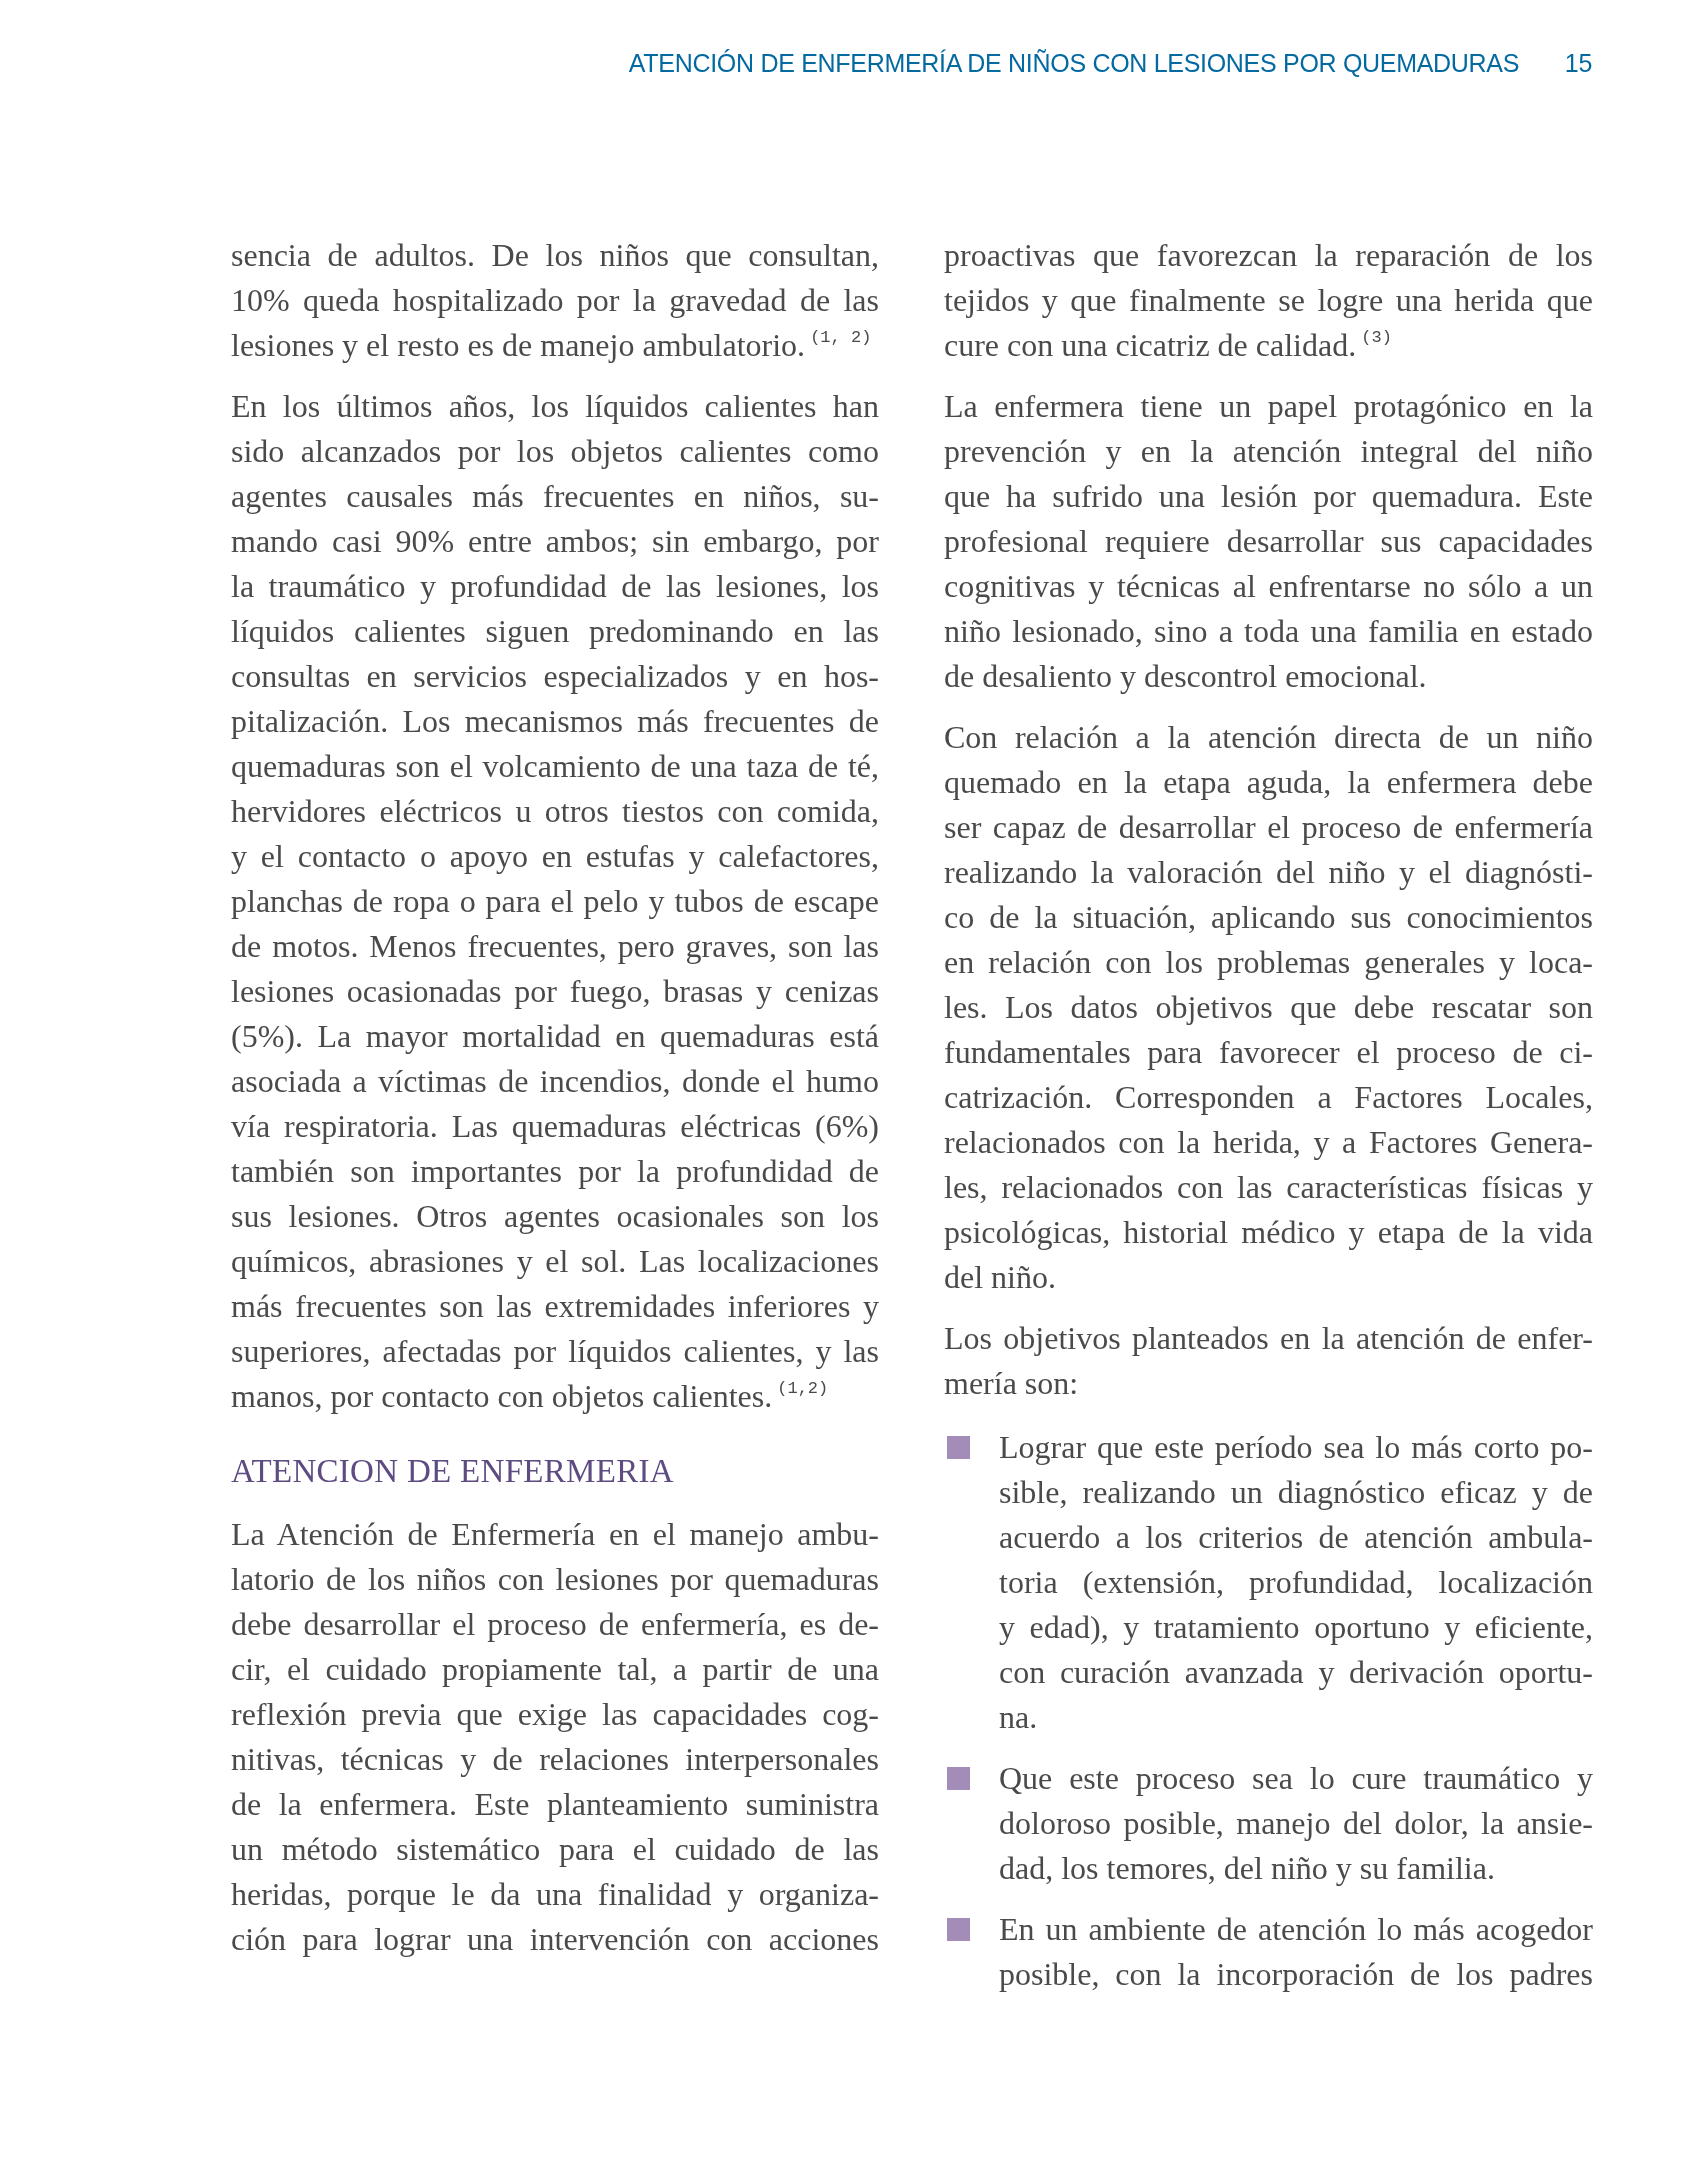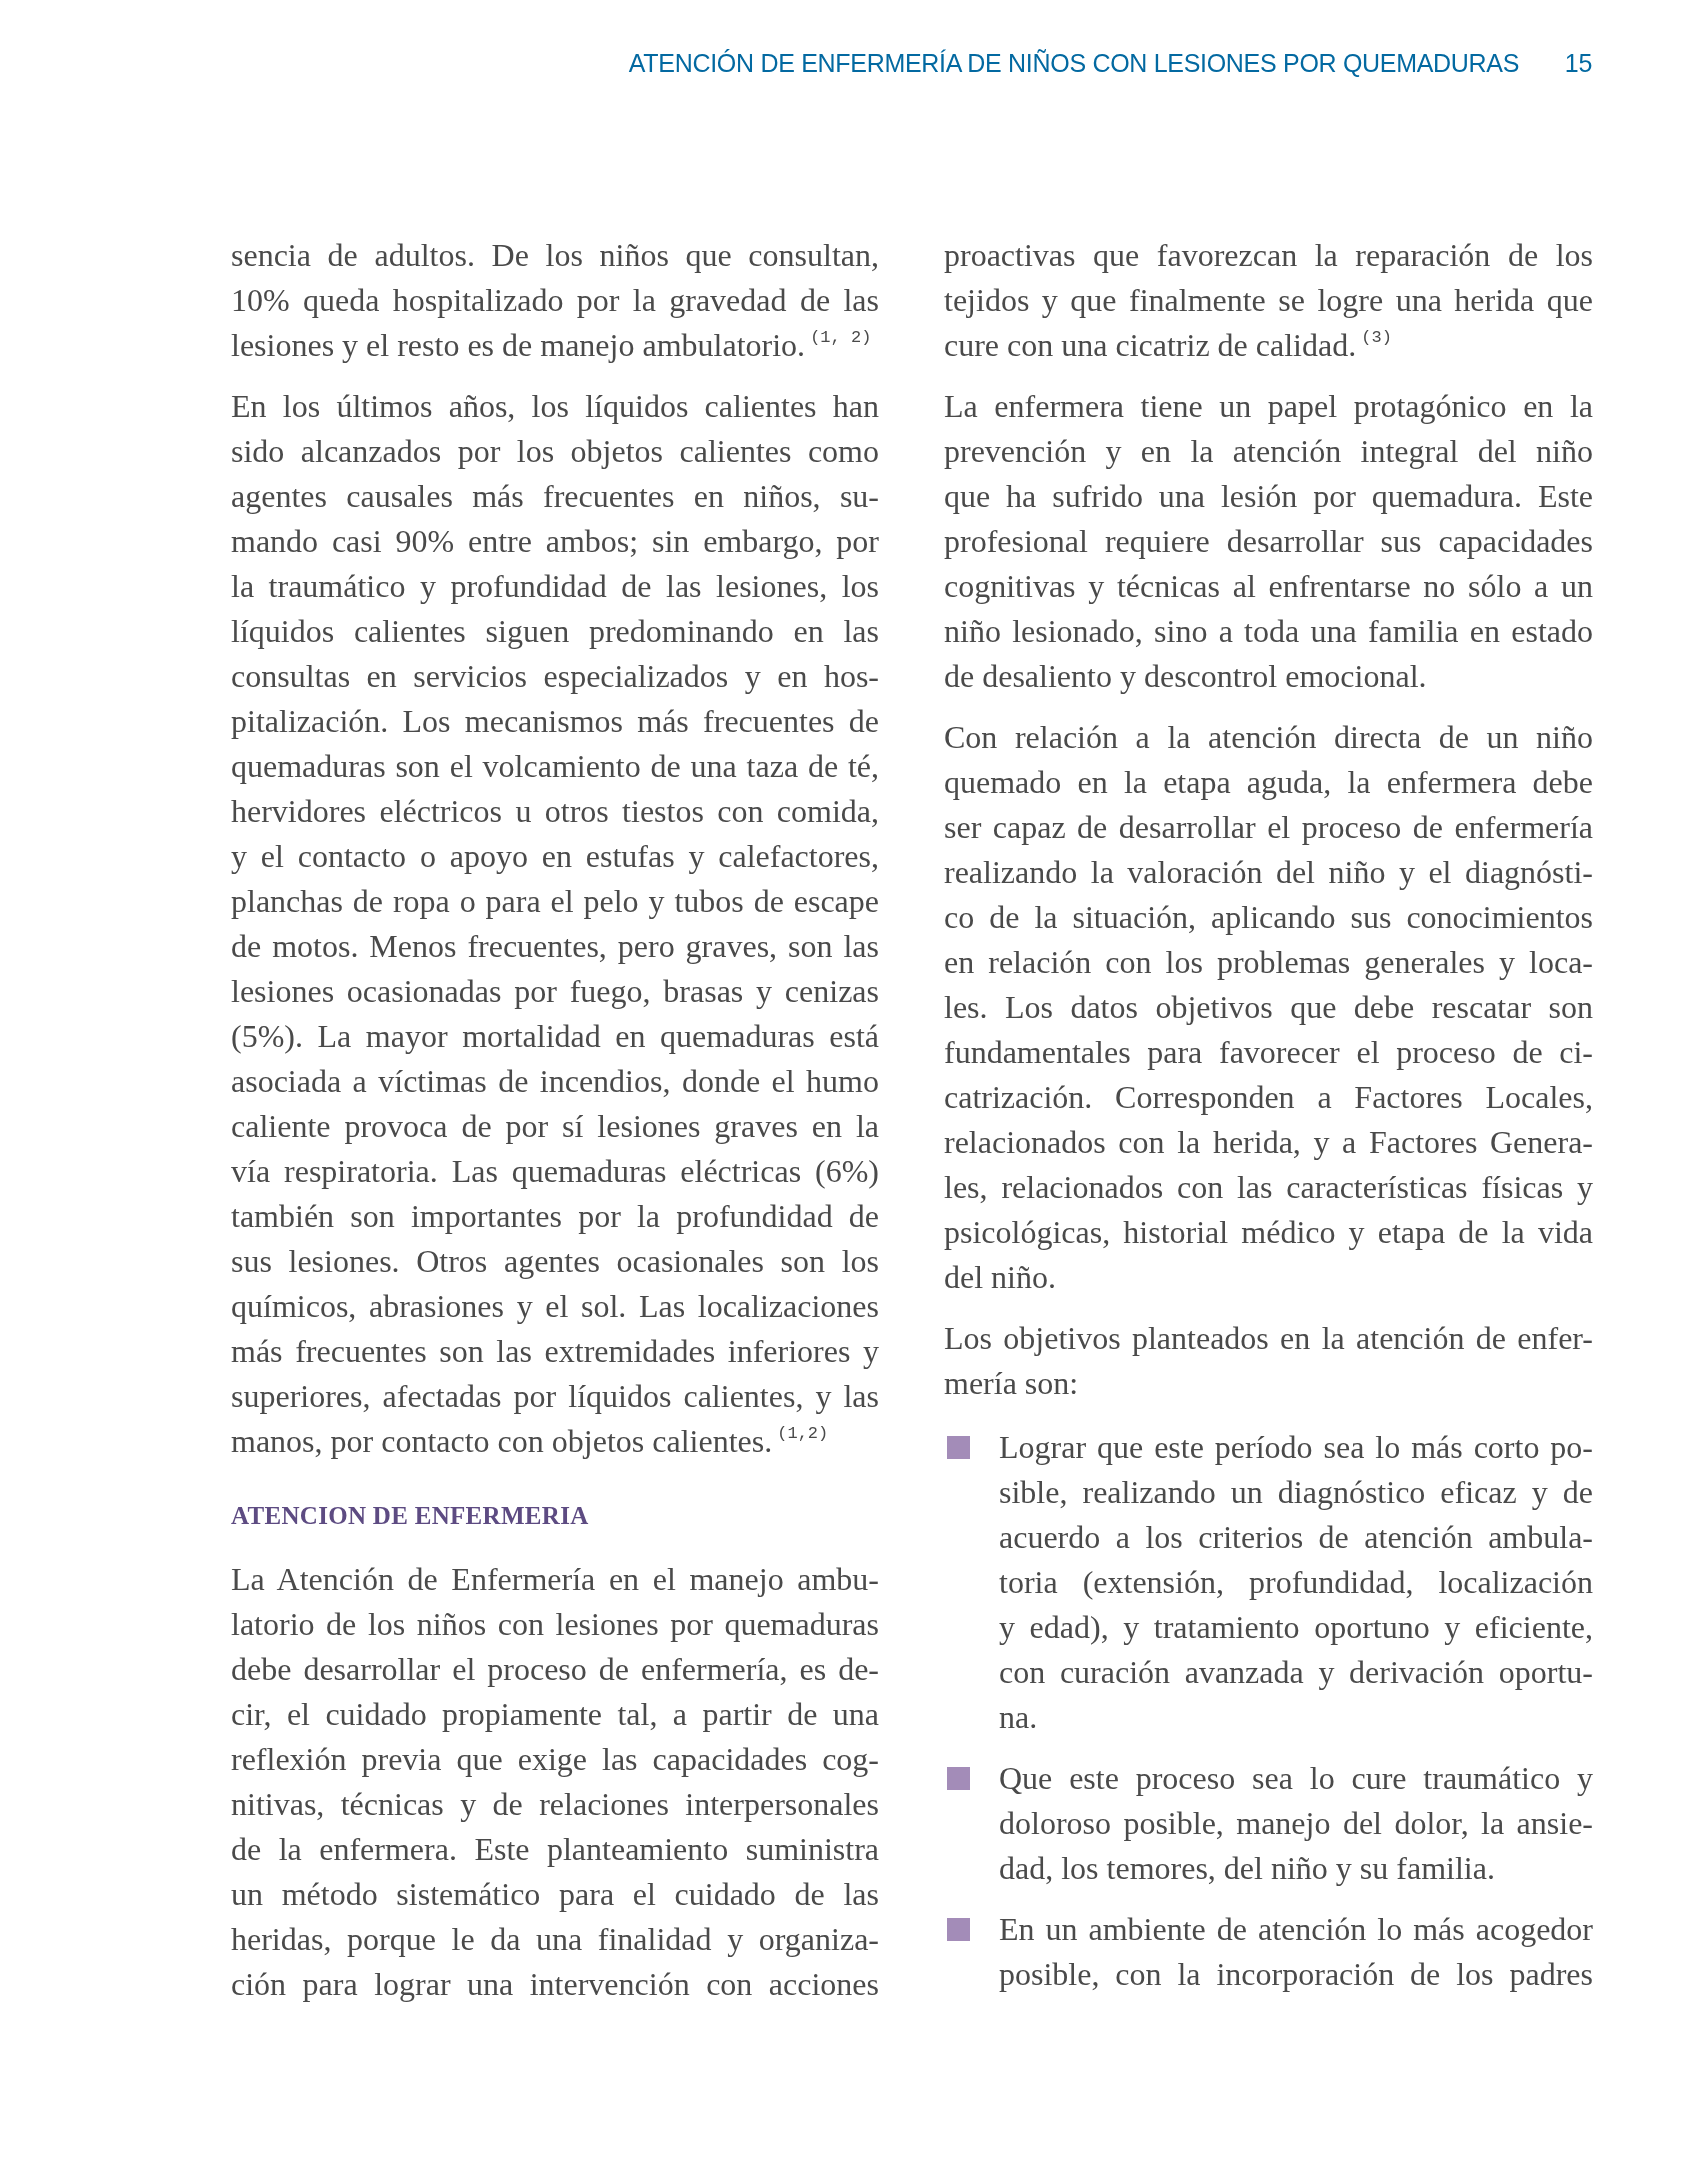--- a/index.html
+++ b/index.html
@@ -17,22 +17,22 @@
     font-size: 32px; line-height: 45px; color: #4a4a4a;
   }
   .col.left { left: 231px; width: 648px; }
   .col.right { left: 944px; width: 649px; }
   .line { display: block; white-space: nowrap; text-align: justify; text-align-last: justify; }
   .line.last { text-align-last: left; }
   p { margin: 0 0 16px 0; }
   sup { font-size: 17px; vertical-align: 13.6px; line-height: 0; margin-left: 5.1px; font-family: Liberation Mono, monospace; }
   h2 {
     margin: 30px 0 19px 0;
-    font-family: "Liberation Serif", serif; font-weight: bold;
-    font-size: 25px; line-height: 44px; color: #5d4b82; letter-spacing: 0.3px;
+    font-family: "Liberation Serif", serif; font-weight: normal;
+    font-size: 33px; line-height: 44px; color: #5d4b82; letter-spacing: 0.3px;
   }
   ul { list-style: none; margin: 19px 0 0 0; padding: 0; }
   li { position: relative; padding-left: 55px; margin-bottom: 16px; }
   .bullet {
     position: absolute; left: 2.6px; top: 11px; width: 23px; height: 23px;
     background: #a38cb8;
   }
 </style>
 </head>
 <body>
@@ -58,21 +58,20 @@
       <span class="line">consultas en servicios especializados y en hos-</span>
       <span class="line">pitalización. Los mecanismos más frecuentes de</span>
       <span class="line">quemaduras son el volcamiento de una taza de té,</span>
       <span class="line">hervidores eléctricos u otros tiestos con comida,</span>
       <span class="line">y el contacto o apoyo en estufas y calefactores,</span>
       <span class="line">planchas de ropa o para el pelo y tubos de escape</span>
       <span class="line">de motos. Menos frecuentes, pero graves, son las</span>
       <span class="line">lesiones ocasionadas por fuego, brasas y cenizas</span>
       <span class="line">(5%). La mayor mortalidad en quemaduras está</span>
       <span class="line">asociada a víctimas de incendios, donde el humo</span>
-      <span class="line">caliente provoca de por sí lesiones graves en la</span>
       <span class="line">vía respiratoria. Las quemaduras eléctricas (6%)</span>
       <span class="line">también son importantes por la profundidad de</span>
       <span class="line">sus lesiones. Otros agentes ocasionales son los</span>
       <span class="line">químicos, abrasiones y el sol. Las localizaciones</span>
       <span class="line">más frecuentes son las extremidades inferiores y</span>
       <span class="line">superiores, afectadas por líquidos calientes, y las</span>
       <span class="line last">manos, por contacto con objetos calientes.<sup>(1,2)</sup></span>
     </p>
   <h2>ATENCION DE ENFERMERIA</h2>
   <p>

